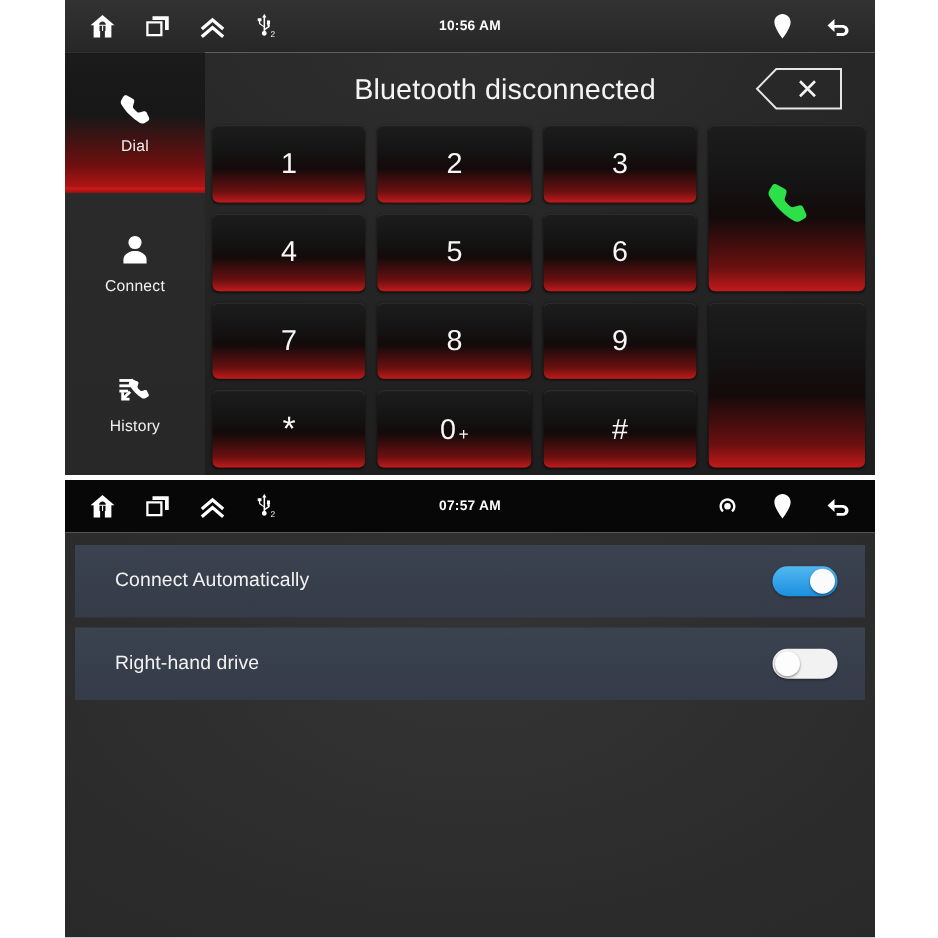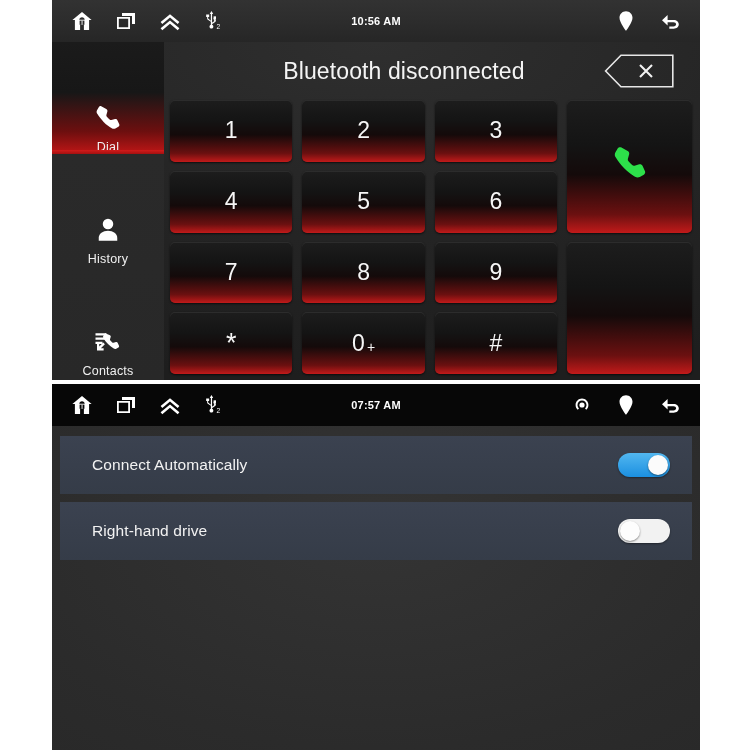--- a/index.html
+++ b/index.html
@@ -39,21 +39,21 @@
       radial-gradient(120% 100% at 50% 0%, #2f2f2f 0%, #262626 45%, #1e1e1e 100%);
   }
 
   
   .sidebar {
     position:absolute; left:0; top:0; width:112px; height:100%;
     background:linear-gradient(180deg,#2b2b2b 0%,#282828 100%);
   }
   .side-item {
     position:relative; height:112px; width:100%;
-    display:flex; flex-direction:column; align-items:center; justify-content:flex-end;
+    display:flex; flex-direction:column; align-items:center; justify-content:center;
     gap:7px;
   }
   .side-item.active {
     background:
       linear-gradient(180deg,#1b1b1b 0%,#171717 45%,#6d0f0f 80%,#c01616 100%);
   }
   .side-item.active::after{
     content:""; position:absolute; left:0; right:0; bottom:0; height:4px;
     background:linear-gradient(180deg,#d21b1b,#a41010);
   }
@@ -189,33 +189,33 @@
           </span>
           <span class="side-label">Dial</span>
         </div>
         <div class="side-item">
           <span>
             <svg class="side-ico" viewBox="0 0 24 24">
                 <circle cx="12" cy="7.2" r="4.2"></circle>
                 <path d="M12 12.6c-4.1 0-7.4 2.5-7.4 5.6v2.4h14.8v-2.4c0-3.1-3.3-5.6-7.4-5.6z"></path>
               </svg>
           </span>
-          <span class="side-label">History</span>
+          <span class="side-label">Connect</span>
         </div>
         <div class="side-item">
           <span>
             <svg class="side-ico" viewBox="0 0 24 24">
                 <rect x="2" y="5" width="8" height="1.8"></rect>
                 <rect x="2" y="8.4" width="8" height="1.8"></rect>
                 <rect x="2" y="11.8" width="5.6" height="1.8"></rect>
                 <path d="M13.2 4.4c-.5-.2-1.1 0-1.4.5l-1 1.7c-.4.6-.3 1.4.1 2 .9 1.5 2.1 3.1 3.6 4.6s3.1 2.7 4.6 3.6c.6.4 1.4.4 2 .1l1.7-1c.5-.3.7-.9.5-1.4l-1.1-2.3c-.2-.5-.8-.8-1.3-.6l-2 .6c-.4.1-.7 0-1-.3-.5-.4-1-1-1.5-1.5-.3-.3-.4-.6-.3-1l.6-2c.1-.6-.1-1.1-.6-1.3l-2.9-1.2z" transform="translate(-2.5,0.4)"></path>
                 <path d="M8.2 12.4 5 15.6v-2.2H3.2v5.3h5.3v-1.8H6.3l3.2-3.2-1.3-1.3z"></path>
               </svg>
           </span>
-          <span class="side-label">Contacts</span>
+          <span class="side-label">History</span>
         </div>
       </div>
 
       <div class="dial-header">
         <div class="dial-title">Bluetooth disconnected</div>
         <div class="del-btn">
           <svg viewBox="0 0 70 34">
             <path d="M17 1.2 L68.8 1.2 L68.8 32.8 L17 32.8 L1.6 17 Z" fill="none" stroke="#e6e6e6" stroke-width="1.6"></path>
             <path d="M36 11 L48 23 M48 11 L36 23" stroke="#f2f2f2" stroke-width="2.1" fill="none"></path>
           </svg>

